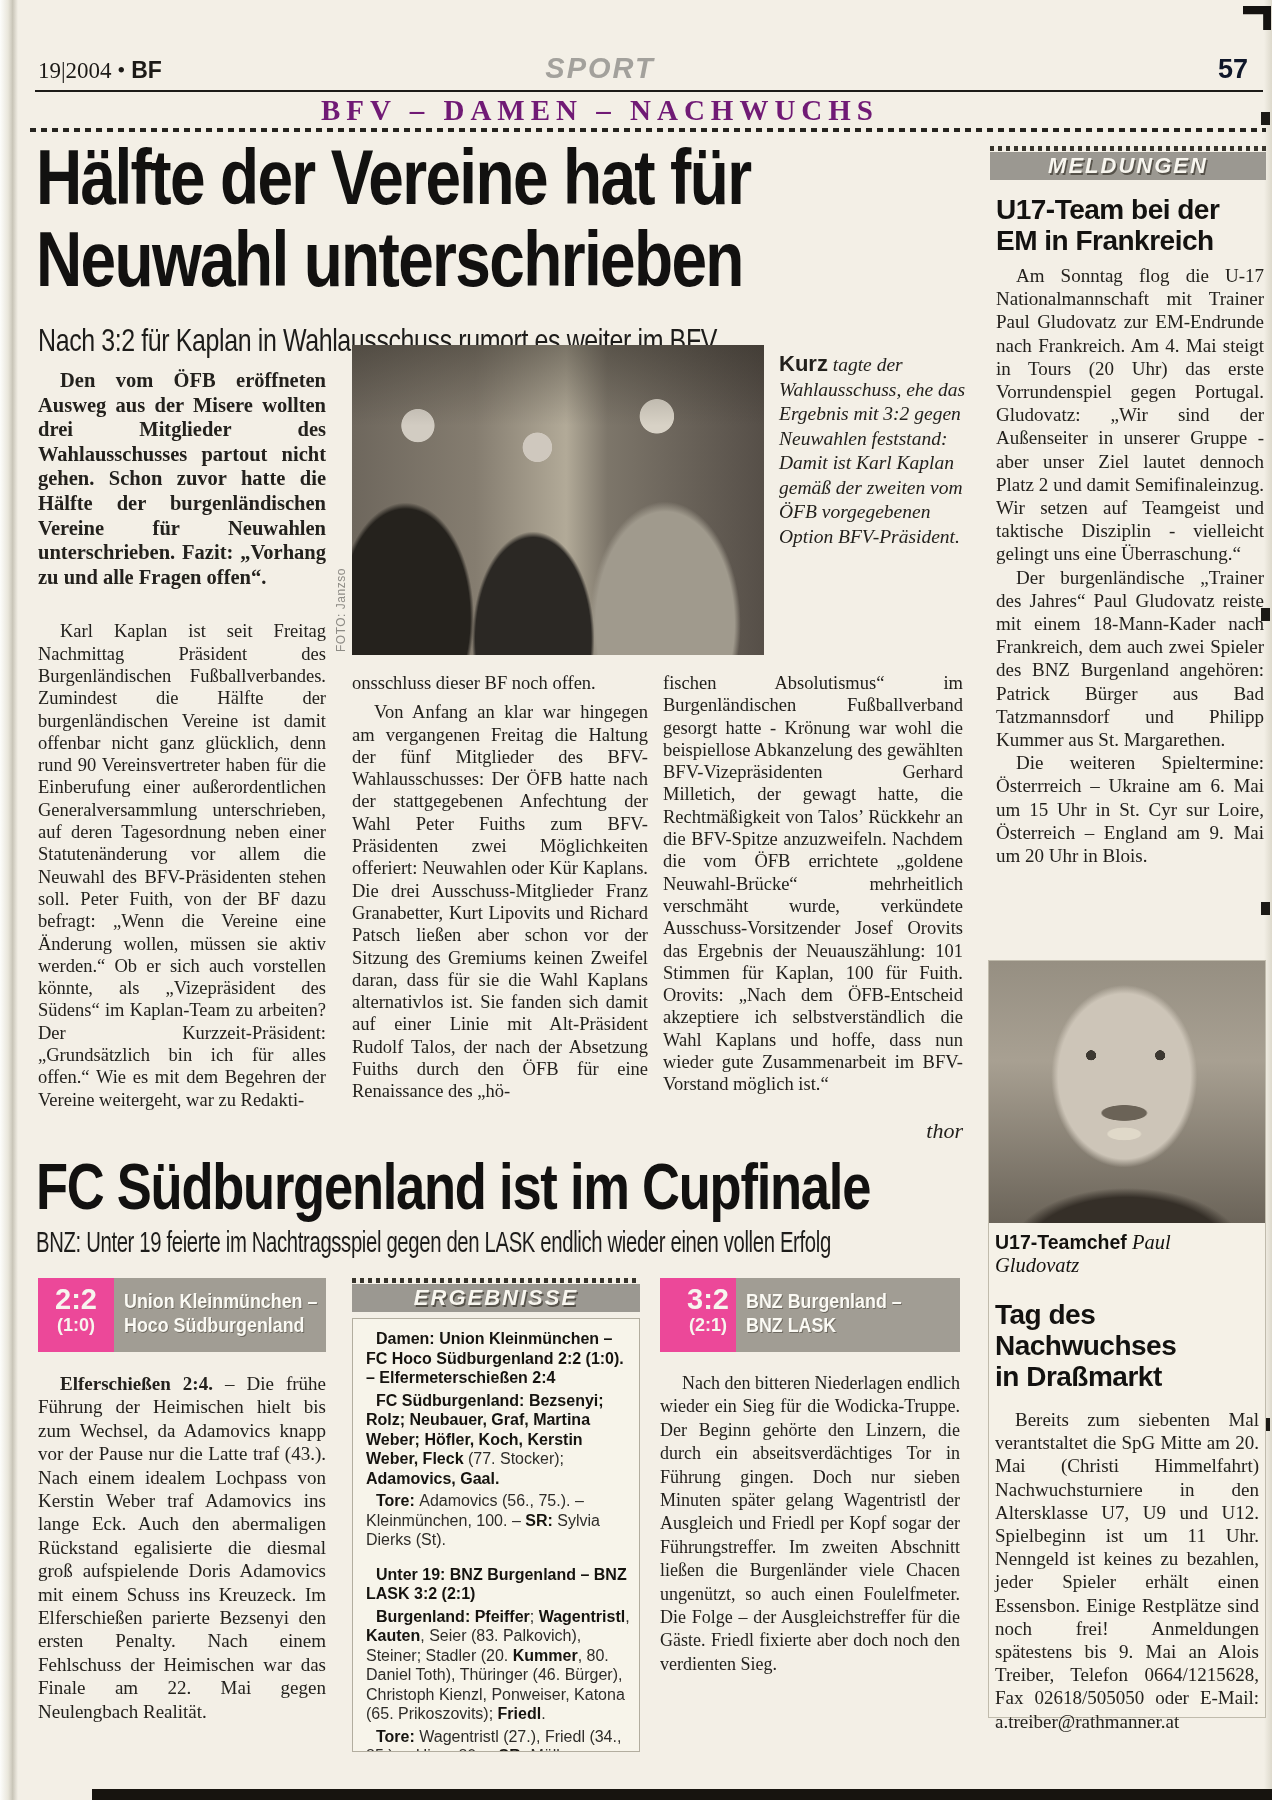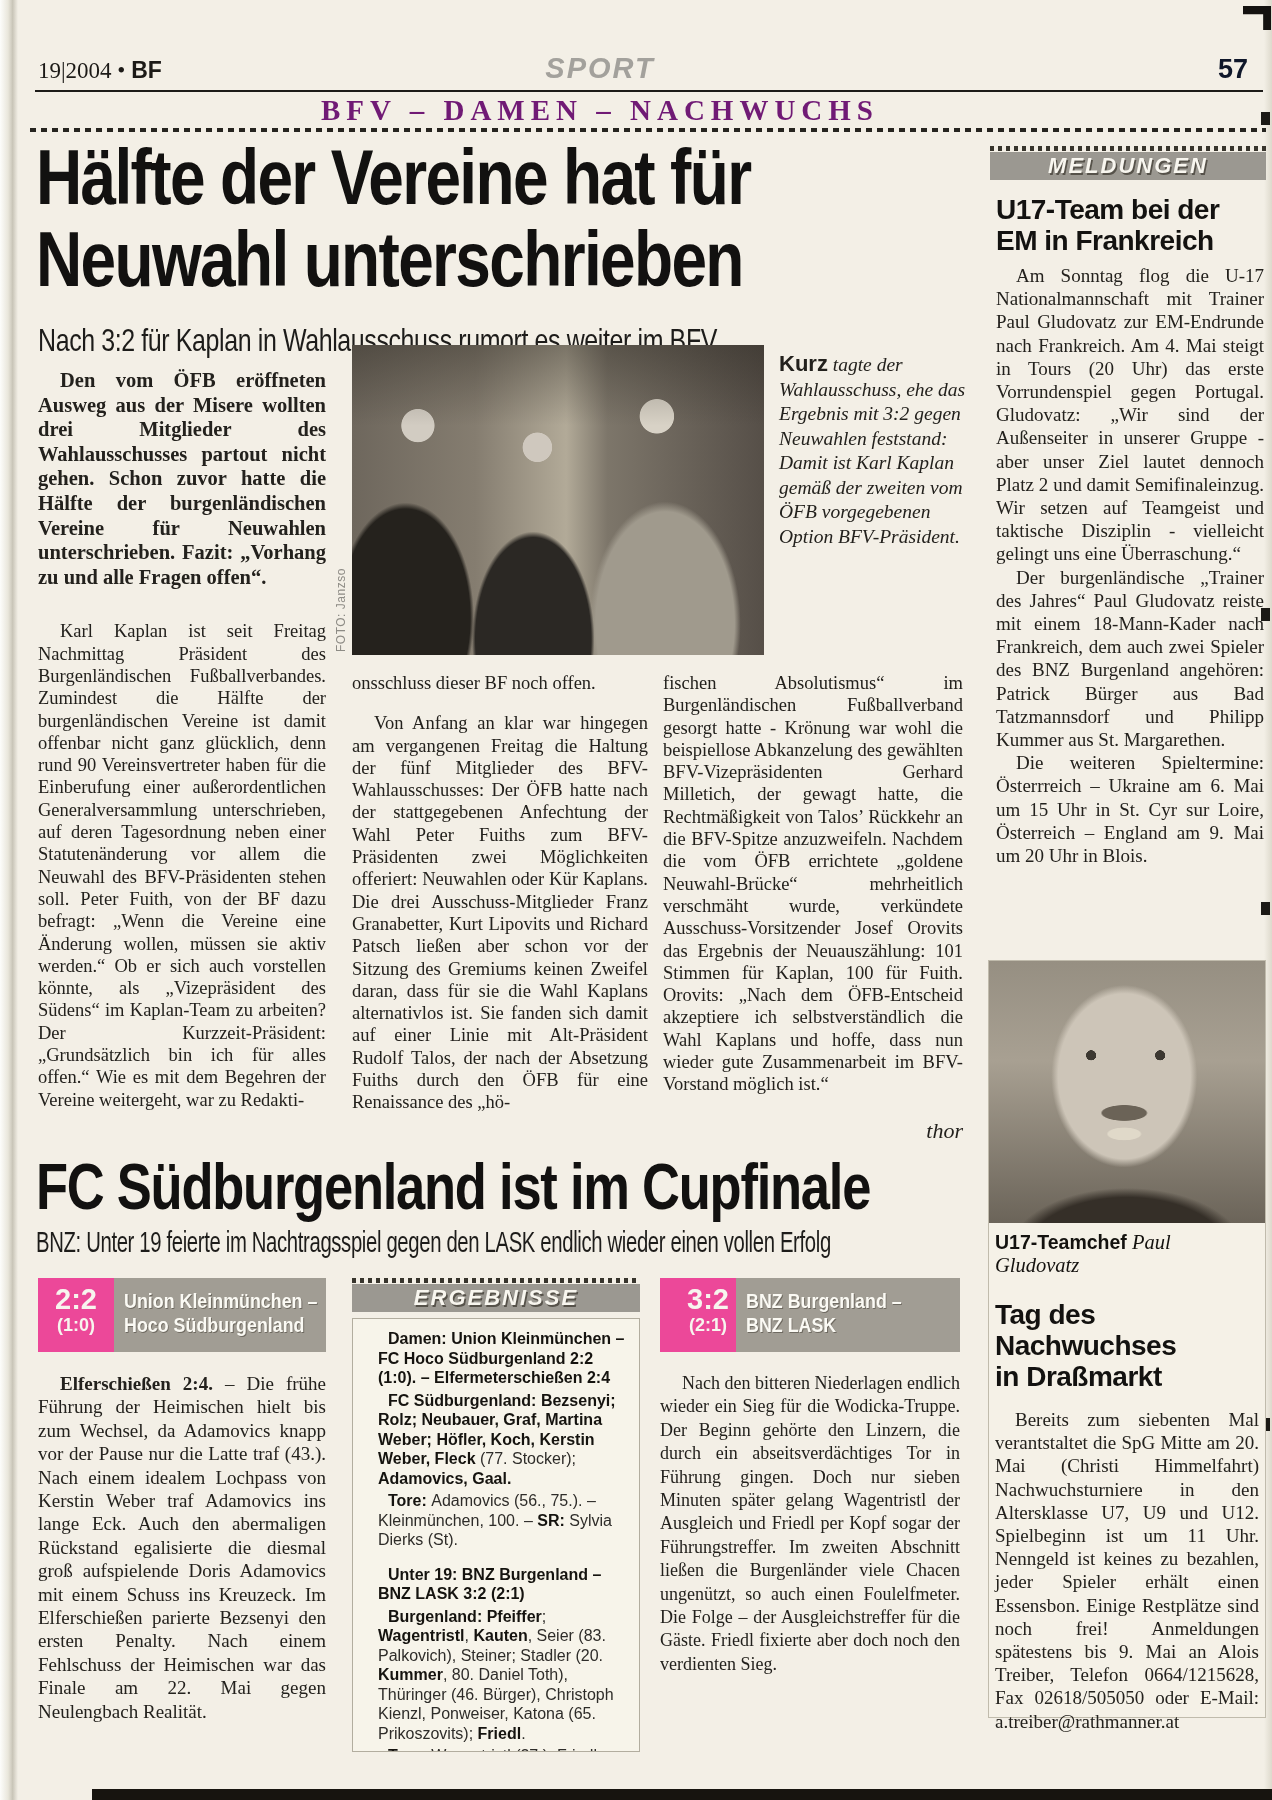--- a/index.html
+++ b/index.html
@@ -26,21 +26,21 @@
   .dotrule{height:4px;background:repeating-linear-gradient(90deg,#26241f 0 6px,transparent 6px 11px);}
   
   .hl{font-family:"Liberation Sans",sans-serif;font-weight:700;color:#121110;letter-spacing:-2px;}
   .cond{display:inline-block;transform-origin:0 0;white-space:nowrap;}
   .sx82{transform:scaleX(0.82);} .sx78{transform:scaleX(0.78);} .sx70{transform:scaleX(0.70);} .sx85{transform:scaleX(0.85);}
   .subhl{font-family:"Liberation Sans",sans-serif;font-weight:400;color:#1d1c1a;letter-spacing:-0.5px;}
   
   .body{font-size:18.5px;line-height:22.3px;text-align:justify;overflow:hidden;}
   .body p{margin:0;}
   .body p.ind{text-indent:22px;}
-  .body p + p{margin-top:18px;}
+  .body p + p{margin-top:7px;}
   .lead{font-weight:700;font-size:20.5px;line-height:24.6px;text-align:justify;overflow:hidden;}
   .caption{font-style:italic;font-size:19.5px;line-height:24.5px;}
   .caption .capb{font-style:normal;font-weight:700;font-family:"Liberation Sans",sans-serif;font-size:22px;}
   .credit{font-family:"Liberation Sans",sans-serif;font-size:12px;color:#8d8b85;letter-spacing:0.5px;
           transform:rotate(-90deg);transform-origin:0 0;white-space:nowrap;}
   .byline{font-style:italic;font-size:22px;text-align:right;}
   
   .photo-main{background:
       linear-gradient(180deg,rgba(38,34,28,0.40),rgba(0,0,0,0) 26%),
       radial-gradient(circle 27px at 16% 26%, #d2ccc2 60%, rgba(210,204,194,0) 63%),
@@ -75,21 +75,21 @@
   .score-black{background:#ec4899;color:#f7f5ee;font-family:"Liberation Sans",sans-serif;
       font-weight:700;text-align:center;}
   .score-num{font-size:29px;line-height:32px;padding-top:5px;}
   .score-ht{font-size:18px;line-height:20px;}
   .score-gray{background:#a19d94;}
   .score-teams{font-family:"Liberation Sans",sans-serif;font-weight:700;font-size:21px;line-height:24px;
       color:#fbfaf4;text-shadow:1px 1px 0 rgba(70,64,54,0.55);padding:11px 0 0 10px;letter-spacing:0;}
   
   .res-box{border:1px solid #b2ad9f;background:#f7f4ea;font-family:"Liberation Sans",sans-serif;
       font-size:16px;line-height:19.5px;color:#2e2c29;padding:10px 9px;overflow:hidden;}
-  .rb-line{margin:0 0 3px 16px;text-indent:10px;}
+  .rb-line{margin:0 0 3px 4px;text-indent:10px;}
   .rb-line:nth-child(4){margin-top:15px;}
   .rb-b{font-weight:700;color:#15130f;}
   .lead-b{font-weight:700;}
 </style>
 </head>
 <body>
 
 <div class="page">
 
   <div class="abs edge-left"></div>

